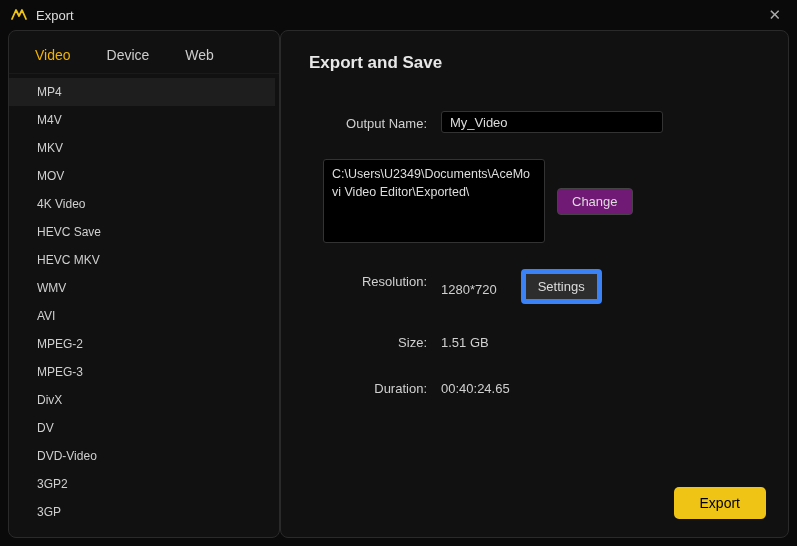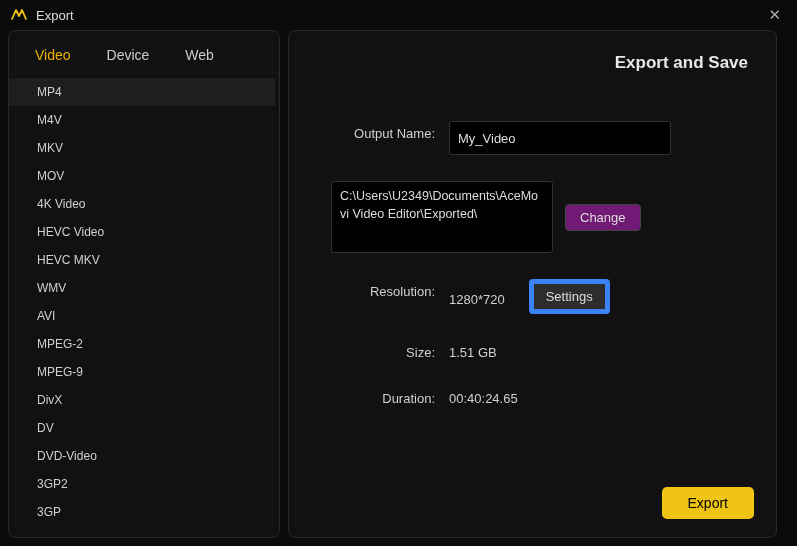--- a/index.html
+++ b/index.html
@@ -21,22 +21,21 @@
 .titlebar-left { display: flex; align-items: center; gap: 8px; }
 .logo {
   width: 18px; height: 18px;
   display: flex; align-items: center; justify-content: center;
 }
 .title-txt { color: #ddd; font-size: 13px; }
 .close-x { color: #aaa; font-size: 15px; cursor: pointer; padding: 4px 6px; }
 .content {
   display: flex;
   height: calc(100% - 30px);
-  padding: 0 20px 8px 8px;
-  gap: 8px;
+  padding: 0 8px 8px 8px;
 }
 .left-panel {
   width: 272px;
   background: #111;
   border: 1px solid #2a2a2a;
   border-radius: 8px;
   display: flex;
   flex-direction: column;
   overflow: hidden;
 }
@@ -77,22 +76,21 @@
   background: #111;
   border: 1px solid #2a2a2a;
   border-radius: 8px;
   padding: 22px 28px;
   position: relative;
 }
 .heading {
   color: #e8e8e8;
   font-size: 17px;
   font-weight: 600;
-  margin-bottom: 48px;
-  text-align: right;
+  margin-bottom: 38px;
 }
 .row {
   display: flex;
   align-items: flex-start;
   margin-bottom: 26px;
 }
 .label {
   width: 118px;
   text-align: right;
   font-size: 13px;
@@ -101,31 +99,31 @@
   flex-shrink: 0;
 }
 .value-area {
   margin-left: 14px;
   display: flex;
   align-items: center;
   gap: 12px;
 }
 .text-input {
   width: 222px;
-  height: 34px;
+  height: 22px;
   background: #000;
   border: 1px solid #333;
   color: #ddd;
   font-size: 13px;
   padding: 0 8px;
   border-radius: 3px;
 }
 .path-box {
   width: 222px;
-  height: 72px;
+  height: 84px;
   background: #000;
   border: 1px solid #333;
   color: #ddd;
   font-size: 12.5px;
   padding: 6px 8px;
   border-radius: 3px;
   line-height: 1.4;
   word-break: break-all;
 }
 .change-btn {
@@ -201,26 +199,26 @@
         <div class="tab active">Video</div>
         <div class="tab">Device</div>
         <div class="tab">Web</div>
       </div>
     <div class="format-list" id="format-list">
         <div class="format-item selected">MP4</div>
         <div class="format-item">M4V</div>
         <div class="format-item">MKV</div>
         <div class="format-item">MOV</div>
         <div class="format-item">4K Video</div>
-        <div class="format-item">HEVC Video</div>
+        <div class="format-item">HEVC Save</div>
         <div class="format-item">HEVC MKV</div>
         <div class="format-item">WMV</div>
         <div class="format-item">AVI</div>
         <div class="format-item">MPEG-2</div>
-        <div class="format-item">MPEG-9</div>
+        <div class="format-item">MPEG-3</div>
         <div class="format-item">DivX</div>
         <div class="format-item">DV</div>
         <div class="format-item">DVD-Video</div>
         <div class="format-item">3GP2</div>
         <div class="format-item">3GP</div>
       </div>
   </div>
 
   <div class="right-panel">
     <div class="heading">Export and Save</div>

